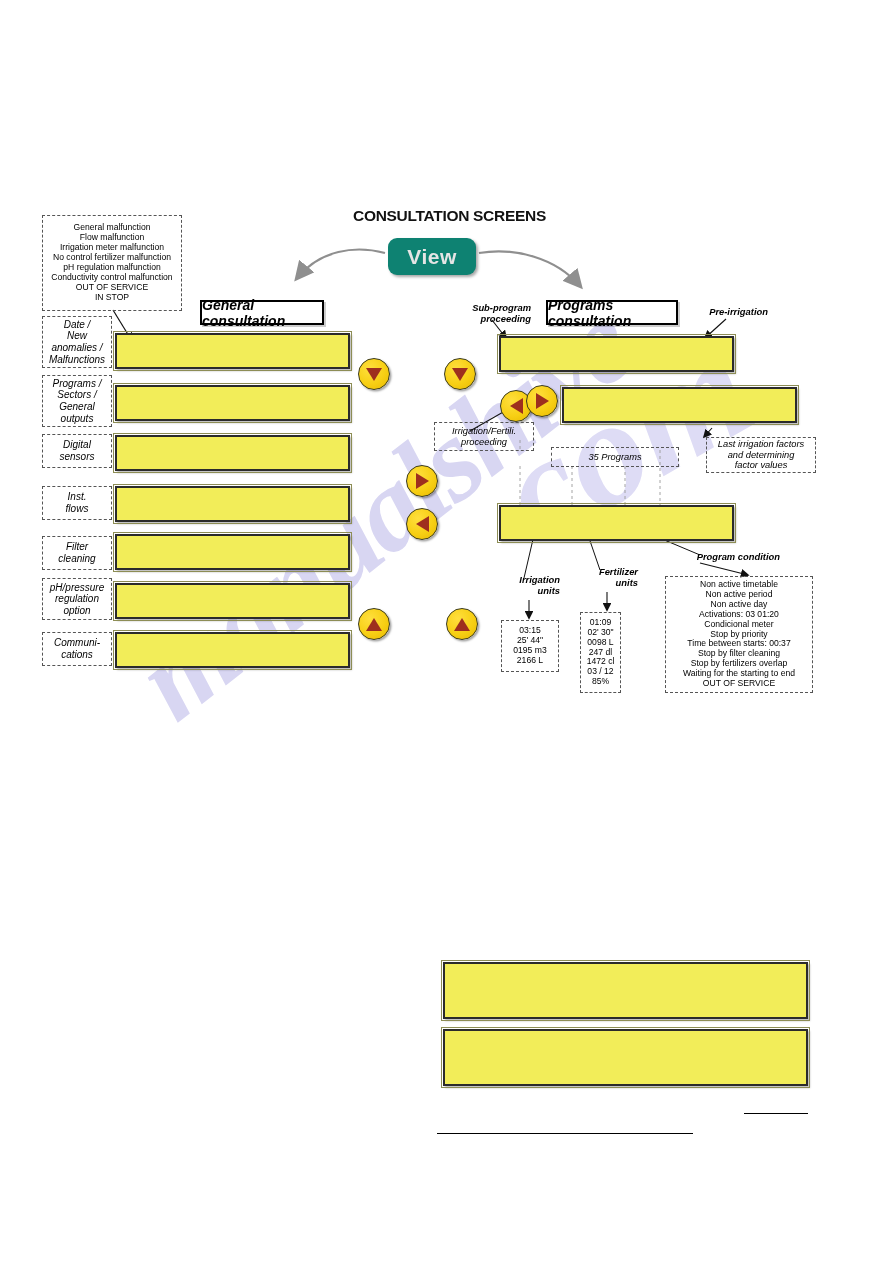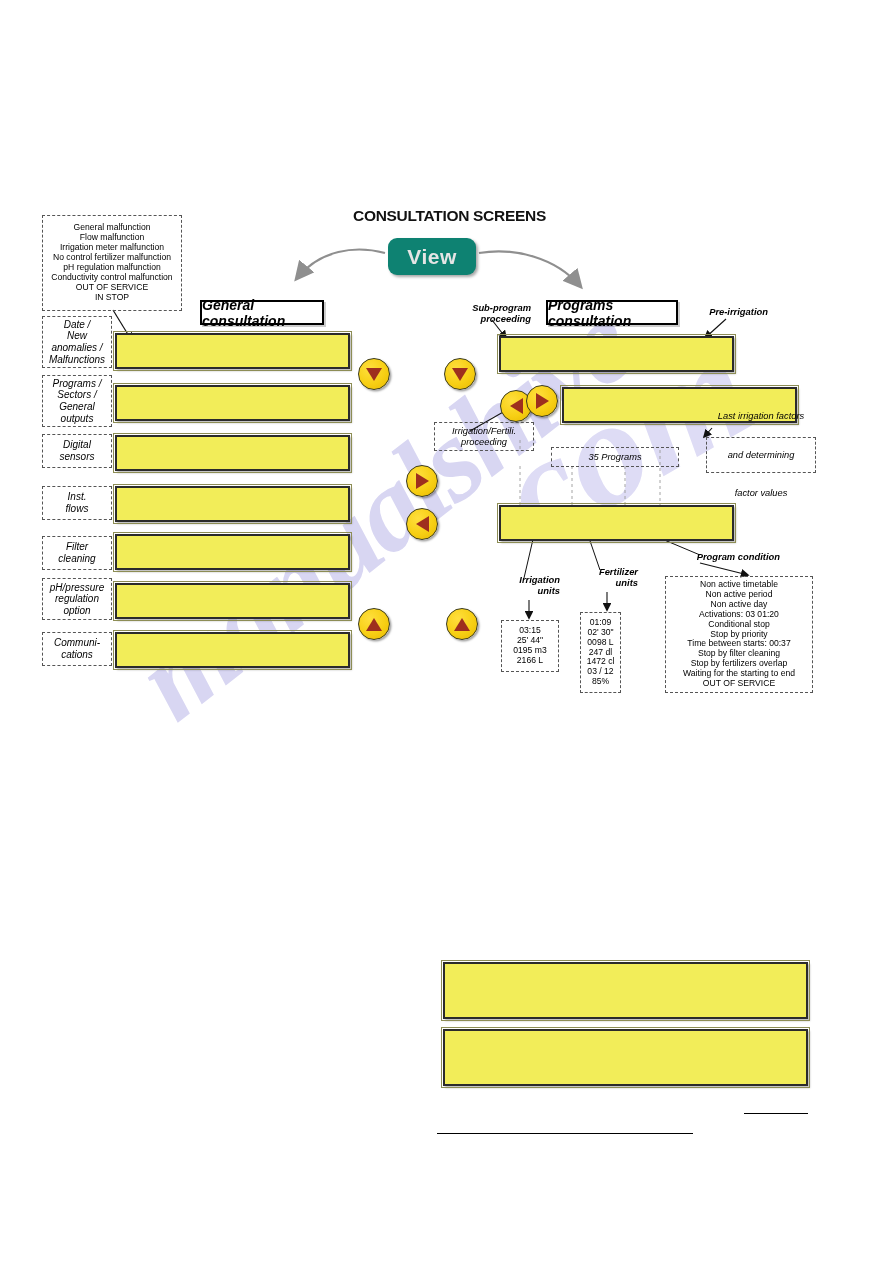--- a/index.html
+++ b/index.html
@@ -363,21 +363,21 @@
 
   <div class="dbox ital" style="left:434px; top:422px; width:100px; height:29px;">
     <span>Irrigation/Fertili.</span>
     <span>proceeding</span>
   </div>
 
   <div class="dbox ital" style="left:551px; top:447px; width:128px; height:20px;">
     <span>35 Programs</span>
   </div>
 
-  <div class="dbox ital" style="left:706px; top:437px; width:110px; height:36px;gap:28px;">
+  <div class="dbox ital" style="left:706px; top:437px; width:110px; height:36px;">
     <span>Last irrigation factors</span>
     <span>and determining</span>
     <span>factor values</span>
   </div>
 
   <div class="anno" style="left:672px; top:551px; width:108px;">Program condition</div>
 
   <div class="anno" style="left:500px; top:574px; width:60px;">Irrigation
 units</div>
   <div class="anno" style="left:578px; top:566px; width:60px;">Fertilizer
@@ -398,21 +398,21 @@
     <span>1472 cl</span>
     <span>03 / 12</span>
     <span>85%</span>
   </div>
 
   <div class="dbox plain" style="left:665px; top:576px; width:148px; height:117px;">
     <span>Non active timetable</span>
     <span>Non active period</span>
     <span>Non active day</span>
     <span>Activations: 03   01:20</span>
-    <span>Conditional stop</span>
+    <span>Condicional meter</span>
     <span>Stop by priority</span>
     <span>Time between starts: 00:37</span>
     <span>Stop by filter cleaning</span>
     <span>Stop by fertilizers overlap</span>
     <span>Waiting for the starting to end</span>
     <span>OUT OF SERVICE</span>
   </div>
 
   <div class="lcd empty" style="left:443px; top:962px; width:365px; height:57px;"></div>
   <div class="lcd empty" style="left:443px; top:1029px; width:365px; height:57px;"></div>

